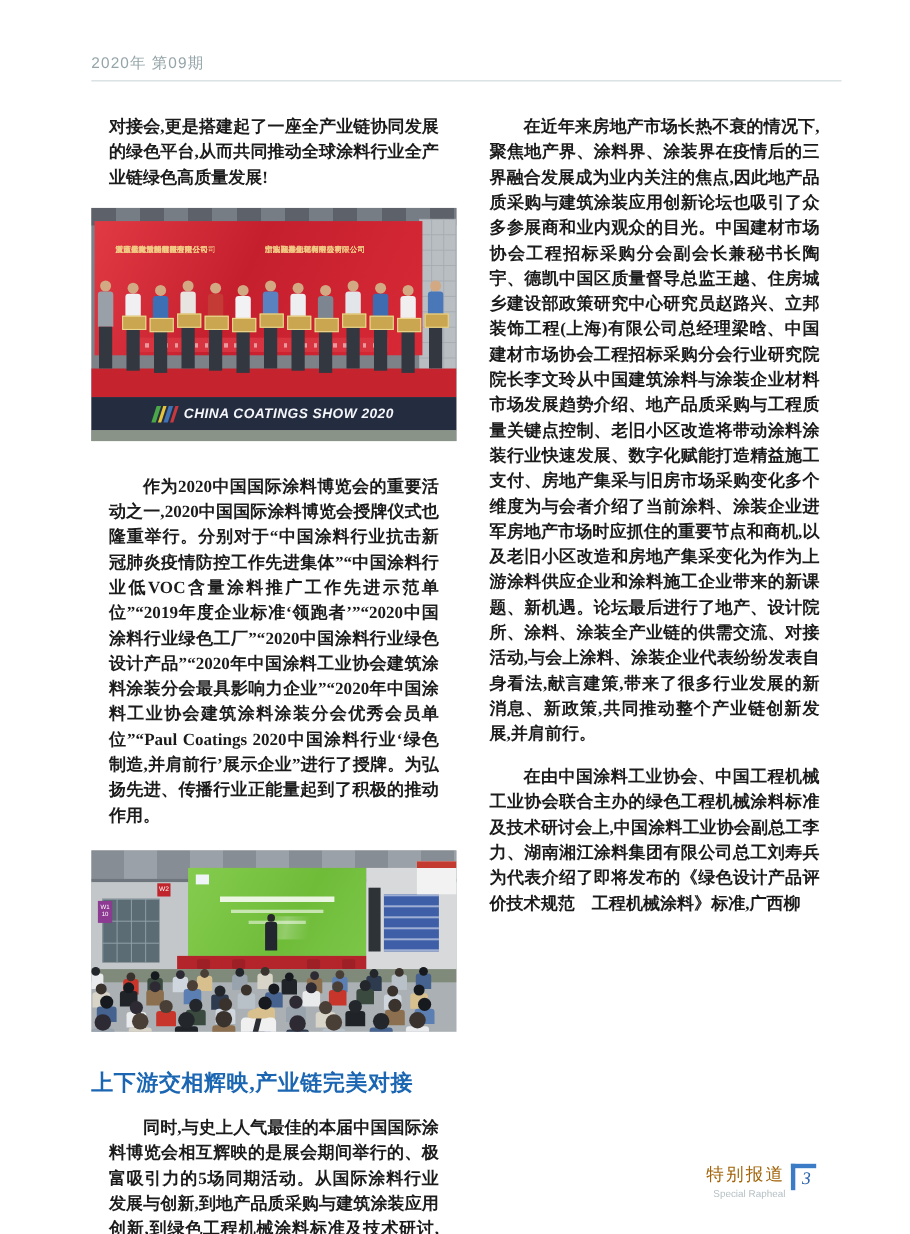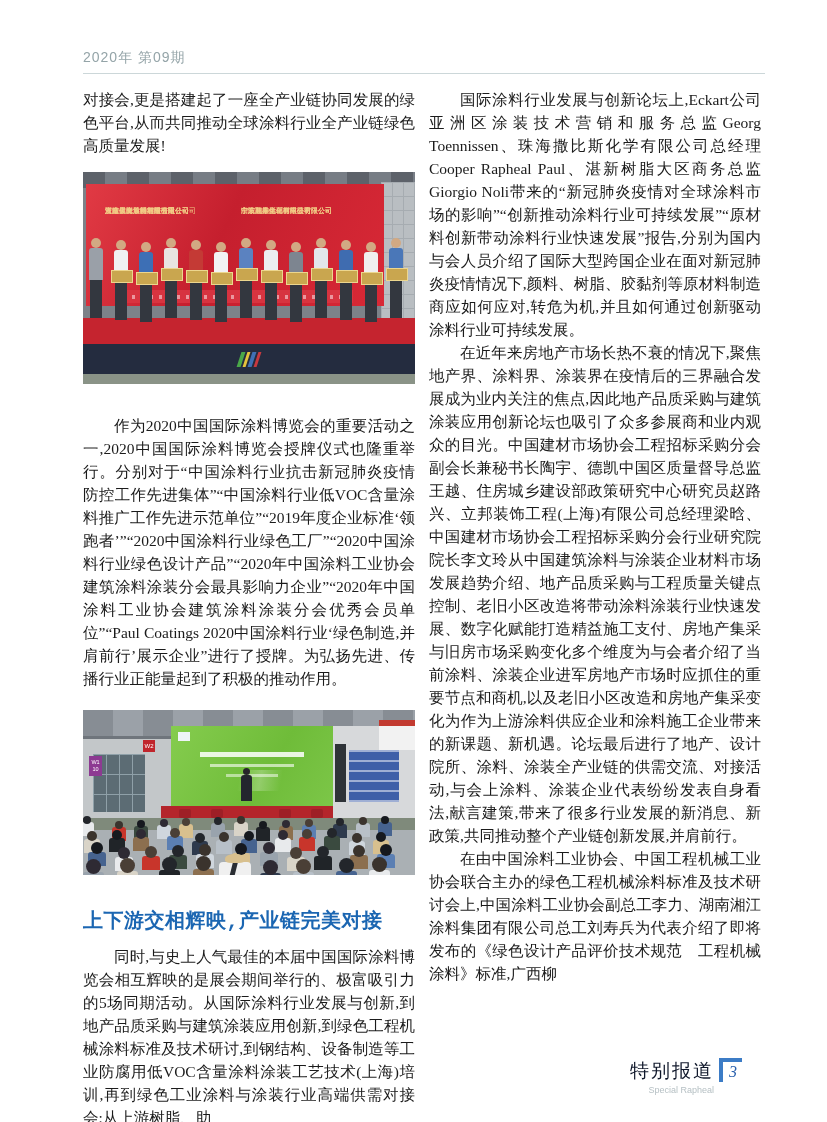--- a/index.html
+++ b/index.html
@@ -9,24 +9,24 @@
   
   .hdr-issue{position:absolute;left:83px;top:49px;font-family:"Liberation Sans","DejaVu Sans",sans-serif;
              font-size:14px;color:#94a4a8;letter-spacing:1px;}
   .hdr-title{position:absolute;right:62px;top:51px;font-size:13.5px;color:#9aa9ad;letter-spacing:.2px;}
   .hdr-rule{position:absolute;left:83px;top:73px;width:682px;height:1px;background:#ccd7d9;}
 
   
   .col{position:absolute;top:88px;width:332px;font-size:15.5px;line-height:23px;text-align:justify;}
   .col-left{left:83px;}
   .col-right{left:429px;}
-  p.body-text{margin:0;}
+  p.body-text{margin:16px;font-weight:bold;}
   p.indent{text-indent:2em;}
 
-  .section-heading{margin:34px 0 10px 0;font-family:Liberation Mono, monospace;
+  .section-heading{margin:34px 0 10px 0;font-family:Liberation Serif, serif;
                    font-size:20px;font-weight:bold;color:#1b66b2;letter-spacing:.5px;line-height:26px;text-align:left;}
 
   
   figure{margin:0;position:relative;overflow:hidden;}
   figure *{position:absolute;}
 
   
   .photo1{width:332px;height:212px;margin:15px 0 0 0;background:#7d8289;}
   .p1-ceiling{left:0;top:0;width:100%;height:16px;
     background:repeating-linear-gradient(90deg,#5d626a 0 22px,#777d85 22px 44px);}
@@ -92,21 +92,21 @@
     background-image:linear-gradient(#c23a30 6px,transparent 6px);}
   .p2-speakerbox{left:252px;top:34px;width:11px;height:58px;background:#2e3338;}
   .p2-floor{left:0;top:108px;width:100%;height:12px;background:#7f8a7b;}
   .p2-crowdzone{left:0;top:104px;width:100%;height:61px;}
   .p2-head{border-radius:50%;}
   .p2-shirt{border-radius:3px 3px 0 0;}
 
   
   .footer{position:absolute;top:1058px;right:85px;display:flex;align-items:flex-start;}
   .footer-labels{text-align:right;margin-right:5px;}
-  .f-cn{font-family:"Liberation Sans","DejaVu Sans",sans-serif;font-size:19px;color:#0f172a;letter-spacing:2px;}
+  .f-cn{font-family:"Liberation Sans","DejaVu Sans",sans-serif;font-size:16px;color:#a16207;letter-spacing:2px;}
   .f-en{font-family:"Liberation Sans","DejaVu Sans",sans-serif;font-size:9px;color:#b6c0c4;margin-top:1px;}
   .pagebox{width:23px;height:24px;border-top:4px solid #3c7cc6;border-left:4px solid #3c7cc6;box-sizing:border-box;}
   .pagebox span{display:block;font-family:"Liberation Serif",serif;font-style:italic;font-size:16px;
     color:#2b62ae;padding:1px 0 0 6px;}
 </style>
 </head>
 <body>
 
 <div id="page">
 
@@ -219,20 +219,21 @@
           </div>
         </div>
       <div class="p1-stage">
         <div class="logo-wrap">
           <span class="stripes">
             <i style="background:#4aa849"></i>
               <i style="background:#e5c33c"></i>
               <i style="background:#3f71b5"></i>
               <i style="background:#c8393f"></i>
           </span>
+          <span class="ccs-text">CHINA COATINGS SHOW 2020</span>
         </div>
       </div>
       <div class="p1-ground"></div>
     </figure>
 
     <p class="body-text indent" style="margin-top:30px">作为2020中国国际涂料博览会的重要活动之一,2020中国国际涂料博览会授牌仪式也隆重举行。分别对于“中国涂料行业抗击新冠肺炎疫情防控工作先进集体”“中国涂料行业低VOC含量涂料推广工作先进示范单位”“2019年度企业标准‘领跑者’”“2020中国涂料行业绿色工厂”“2020中国涂料行业绿色设计产品”“2020年中国涂料工业协会建筑涂料涂装分会最具影响力企业”“2020年中国涂料工业协会建筑涂料涂装分会优秀会员单位”“Paul Coatings 2020中国涂料行业‘绿色制造,并肩前行’展示企业”进行了授牌。为弘扬先进、传播行业正能量起到了积极的推动作用。</p>
 
     <figure class="photo2">
       <div class="p2-ceiling"></div>
       <div class="p2-ceilbeam"></div>
@@ -354,21 +355,20 @@
           <span style="left: 148px; top: 48px; width: 5px; height: 16px; background: rgb(42, 45, 51); transform: skewX(-14deg);"></span>
           <span style="left: 142px; top: 40px; width: 20px; height: 9px; background: rgb(216, 192, 142); border-radius: 50% 50% 30% 30%;"></span>
         </div>
     </figure>
 
     <h2 class="section-heading">上下游交相辉映,产业链完美对接</h2>
     <p class="body-text indent">同时,与史上人气最佳的本届中国国际涂料博览会相互辉映的是展会期间举行的、极富吸引力的5场同期活动。从国际涂料行业发展与创新,到地产品质采购与建筑涂装应用创新,到绿色工程机械涂料标准及技术研讨,到钢结构、设备制造等工业防腐用低VOC含量涂料涂装工艺技术(上海)培训,再到绿色工业涂料与涂装行业高端供需对接会;从上游树脂、助</p>
   </div>
 
   <div class="col col-right">
-    <p class="body-text indent">国际涂料行业发展与创新论坛上,Eckart公司亚洲区涂装技术营销和服务总监Georg Toennissen、珠海撒比斯化学有限公司总经理Cooper Rapheal Paul、湛新树脂大区商务总监Giorgio Noli带来的“新冠肺炎疫情对全球涂料市场的影响”“创新推动涂料行业可持续发展”“原材料创新带动涂料行业快速发展”报告,分别为国内与会人员介绍了国际大型跨国企业在面对新冠肺炎疫情情况下,颜料、树脂、胶黏剂等原材料制造商应如何应对,转危为机,并且如何通过创新驱动涂料行业可持续发展。</p>
     <p class="body-text indent">在近年来房地产市场长热不衰的情况下,聚焦地产界、涂料界、涂装界在疫情后的三界融合发展成为业内关注的焦点,因此地产品质采购与建筑涂装应用创新论坛也吸引了众多参展商和业内观众的目光。中国建材市场协会工程招标采购分会副会长兼秘书长陶宇、德凯中国区质量督导总监王越、住房城乡建设部政策研究中心研究员赵路兴、立邦装饰工程(上海)有限公司总经理梁晗、中国建材市场协会工程招标采购分会行业研究院院长李文玲从中国建筑涂料与涂装企业材料市场发展趋势介绍、地产品质采购与工程质量关键点控制、老旧小区改造将带动涂料涂装行业快速发展、数字化赋能打造精益施工支付、房地产集采与旧房市场采购变化多个维度为与会者介绍了当前涂料、涂装企业进军房地产市场时应抓住的重要节点和商机,以及老旧小区改造和房地产集采变化为作为上游涂料供应企业和涂料施工企业带来的新课题、新机遇。论坛最后进行了地产、设计院所、涂料、涂装全产业链的供需交流、对接活动,与会上涂料、涂装企业代表纷纷发表自身看法,献言建策,带来了很多行业发展的新消息、新政策,共同推动整个产业链创新发展,并肩前行。</p>
     <p class="body-text indent">在由中国涂料工业协会、中国工程机械工业协会联合主办的绿色工程机械涂料标准及技术研讨会上,中国涂料工业协会副总工李力、湖南湘江涂料集团有限公司总工刘寿兵为代表介绍了即将发布的《绿色设计产品评价技术规范　工程机械涂料》标准,广西柳</p>
   </div>
 
   <div class="footer">
     <div class="footer-labels">
       <div class="f-cn">特别报道</div>
       <div class="f-en">Special Rapheal</div>
     </div>
     <div class="pagebox">

